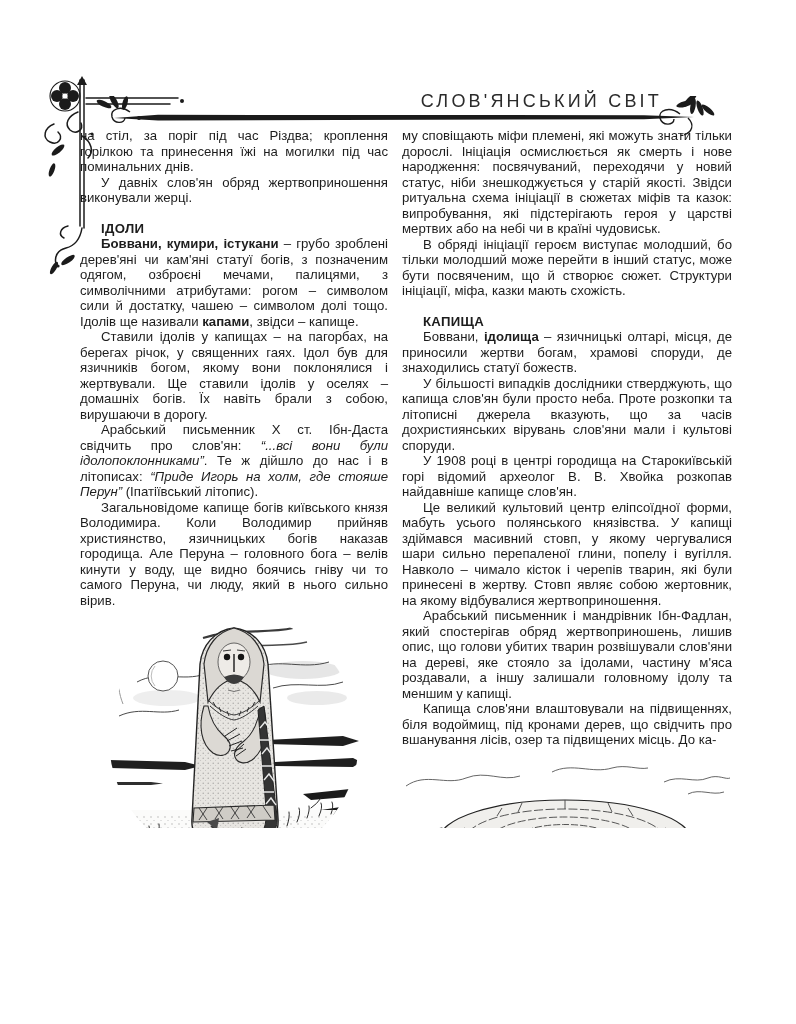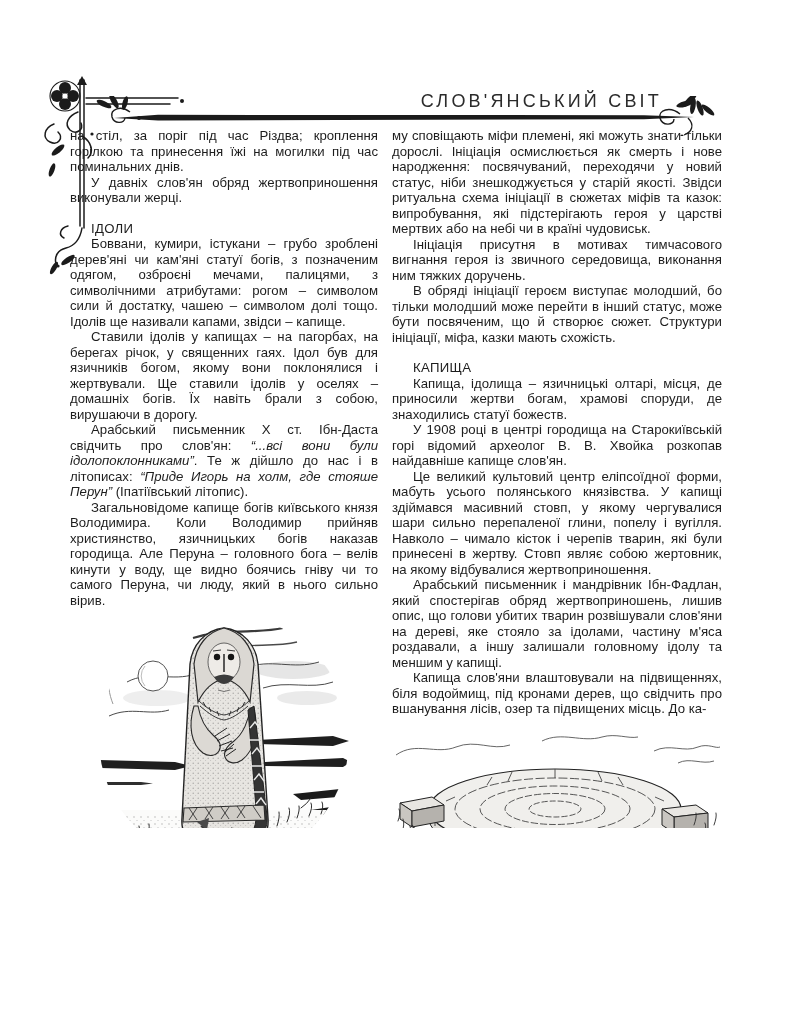--- a/index.html
+++ b/index.html
@@ -3,28 +3,28 @@
 <meta charset="utf-8">
 <title>Слов'янський світ</title>
 <style>
   html,body{margin:0;padding:0;background:#fff}
   .page{position:relative;width:796px;height:828px;background:#fff;overflow:hidden;
         outline:1px solid #d6d6d6;font-family:"Liberation Sans",sans-serif;color:#1d1d1d}
   .title{position:absolute;top:91px;right:134px;font-size:18px;letter-spacing:3.2px;
          color:#2b2b2b;white-space:nowrap;font-weight:400}
   .rule-svg{position:absolute;left:84px;top:96px}
   .corner-svg{position:absolute;left:38px;top:76px}
-  .columns{position:absolute;left:70px;top:128px;width:652px;display:flex;gap:14px}
+  .columns{position:absolute;left:80px;top:128px;width:652px;display:flex;gap:14px}
   .col{font-size:13.2px;line-height:15.5px;text-align:justify;hyphens:none}
   .col.left{width:308px}
   .col.right{width:330px}
   .col p{margin:0}
   .ind{text-indent:21px}
-  .heading{font-weight:normal;text-indent:21px;margin-top:15px !important;letter-spacing:.3px}
-  .b{font-weight:normal}
+  .heading{font-weight:bold;text-indent:21px;margin-top:15px !important;letter-spacing:.3px}
+  .b{font-weight:bold}
   .i{font-style:italic}
   figure{margin:0}
   .fig-idol{width:254px;height:254px;margin:4px auto 2px}
   .fig-kap{width:330px;height:158px;margin:8px 0 0}
   .pagenum{position:absolute;left:90px;top:954px;font-family:"DejaVu Serif",serif;
            font-style:italic;font-size:27px;color:#2e2e2e;transform:skewX(-6deg) rotate(-3deg)}
 </style>
 </head>
 <body>
 
@@ -223,24 +223,24 @@
           </g>
         </svg>
       </figure>
 
       <p class="heading">ІНІЦІАЦІЯ</p>
       <p class="ind">Посвята, введення у таїнство культу, обряд посвячення в дорослі тощо. Ініціація включає у себе міф як необхідну частину: під час обряду посвячувано-</p>
     </section>
 
     <section class="col right">
       <p>му сповіщають міфи племені, які можуть знати тільки дорослі. Ініціація осмислюється як смерть і нове народження: посвячуваний, переходячи у новий статус, ніби знешкоджується у старій якості. Звідси ритуальна схема ініціації в сюжетах міфів та казок: випробування, які підстерігають героя у царстві мертвих або на небі чи в країні чудовиськ.</p>
-      <p class="ind">Ініціація присутня в мотивах тимчасового вигнання героя із звичного середовища, виконання ним тяжких доручень.</p>
       <p class="ind">В обряді ініціації героєм виступає молодший, бо тільки молодший може перейти в інший статус, може бути посвяченим, що й створює сюжет. Структури ініціації, міфа, казки мають схожість.</p>
       <p class="heading">КАПИЩА</p>
-      <p class="ind"><span>Капища, </span><span class="b">ідолища</span><span> – язичницькі олтарі, місця, де приносили жертви богам, храмові споруди, де знаходились статуї божеств.</span></p>
+      <p class="ind"><span>Боввани, </span><span class="b">ідолища</span><span> – язичницькі олтарі, місця, де приносили жертви богам, храмові споруди, де знаходились статуї божеств.</span></p>
+      <p class="ind">У більшості випадків дослідники стверджують, що капища слов'ян були просто неба. Проте розкопки та літописні джерела вказують, що за часів дохристиянських вірувань слов'яни мали і культові споруди.</p>
       <p class="ind">У 1908 році в центрі городища на Старокиївській горі відомий археолог В. В. Хвойка розкопав найдавніше капище слов'ян.</p>
       <p class="ind">Це великий культовий центр еліпсоїдної форми, мабуть усього полянського князівства. У капищі здіймався масивний стовп, у якому чергувалися шари сильно перепаленої глини, попелу і вугілля. Навколо – чимало кісток і черепів тварин, які були принесені в жертву. Стовп являє собою жертовник, на якому відбувалися жертвоприношення.</p>
       <p class="ind">Арабський письменник і мандрівник Ібн-Фадлан, який спостерігав обряд жертвоприношень, лишив опис, що голови убитих тварин розвішували слов'яни на дереві, яке стояло за ідолами, частину м'яса роздавали, а іншу залишали головному ідолу та меншим у капищі.</p>
       <p class="ind">Капища слов'яни влаштовували на підвищеннях, біля водоймищ, під кронами дерев, що свідчить про вшанування лісів, озер та підвищених місць. До ка-</p>
 
       <figure class="fig-kap">
         <svg width="330" height="158" viewBox="0 0 330 158">
           <rect width="330" height="158" fill="#fff"></rect>
           <g stroke="#555" stroke-width=".9" fill="none">
             <path d="M4,30 C24,16 44,30 64,22 C84,14 100,26 118,20"></path>

